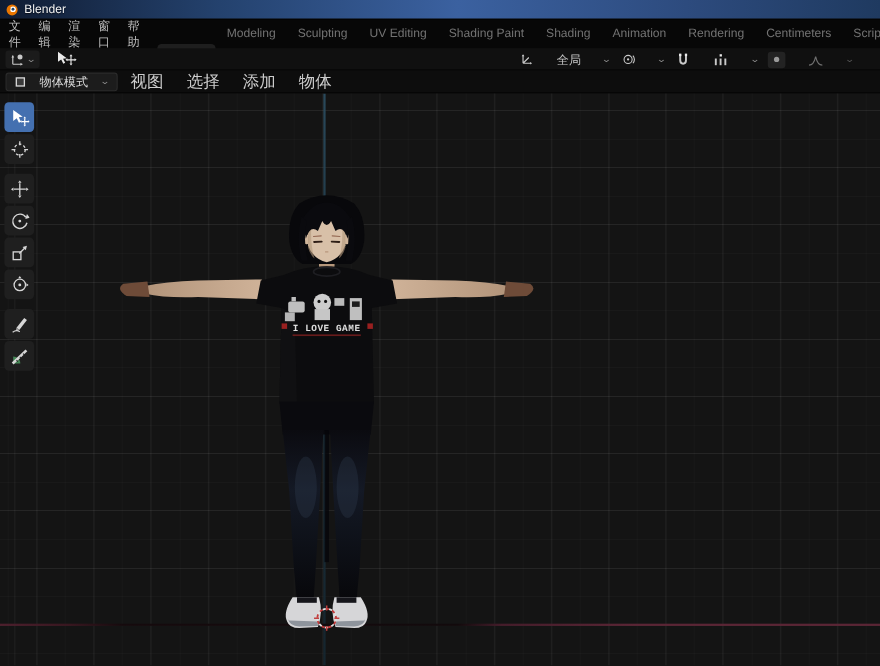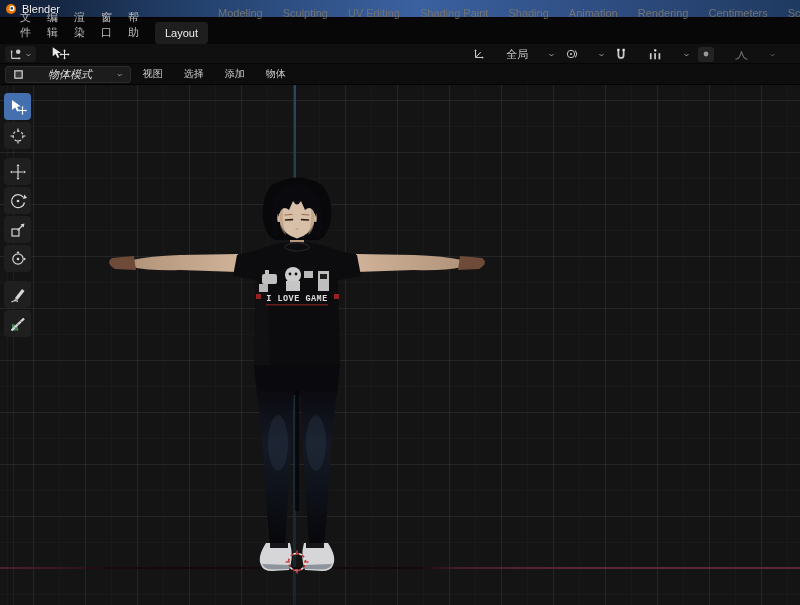--- a/index.html
+++ b/index.html
@@ -6,22 +6,22 @@
   html,body { width:800px; height:605px; overflow:hidden; background:#141414;
     font-family:"Liberation Sans", sans-serif; -webkit-font-smoothing:antialiased; }
 
   
   .titlebar { height:18px; display:flex; align-items:center; gap:5px; padding:0 5px;
     background:linear-gradient(90deg,#101c32 0%,#24426e 25%,#3b61a0 52%,#2d4b7e 78%,#1f3a60 100%);
     border-bottom:1px solid #000;text-align:center; }
   .titlebar .title-text { color:#f2f2f2; font-size:11px; text-shadow:0 1px 1px rgba(0,0,0,.6); }
 
   
-  .menubar { height:26px; background:#070707; display:flex; align-items:flex-end;
-    padding:0 12px; font-size:11px; color:#bdbdbd; }
+  .menubar { height:26px; background:#070707; display:flex; align-items:center;
+    padding:0 0; font-size:11px; color:#bdbdbd; }
   .menu-item { padding:4px 8px; border-radius:3px; cursor:default; }
   .tabs { display:flex; align-items:center; margin-left:8px; }
   .tab { padding:5px 10px; color:#737373; border-radius:4px; white-space:nowrap; }
   .tab.active { background:#1e1e1e; color:#ededed;margin-top:40px; }
 
   
   .topbar { height:20px; background:#101010; display:flex; align-items:center;
     padding:0 5px; position:relative; border-bottom:1px solid #060606; }
   .editor-btn { display:flex; align-items:center; gap:2px; background:#1b1b1b;
     border-radius:3px; padding:1px 4px; }
@@ -30,25 +30,25 @@
   .topbar-right { position:absolute; right:24px; top:0; height:20px; display:flex;
     align-items:center; gap:9px; }
   .tr-group { display:flex; align-items:center; gap:20px; color:#c7c7c7; font-size:11px; }
   .dim { opacity:.55; }
   .prop-box { width:16px; height:15px; background:#232323; border-radius:3px;
     display:grid; place-items:center; }
 
   
   .vheader { height:21px; background:#0d0d0d; display:flex; align-items:center;
     padding:0 5px; gap:3px; border-bottom:1px solid #030303; }
-  .mode-btn { display:flex; align-items:center; gap:24px; background:#1c1c1c;
+  .mode-btn { display:flex; align-items:center; gap:12px; background:#1c1c1c;
     border:1px solid #2b2b2b; border-radius:3px; padding:1px 7px; color:#dcdcdc;
-    font-size:11px; height:17px; min-width:92px;font-style:italic; }
+    font-size:11px; height:17px; min-width:92px; }
   .mode-btn .chev { margin-left:auto; }
-  .vmenu { color:#cccccc; font-size:10px; padding:2px 9px; border-radius:3px; }
+  .vmenu { color:#cccccc; font-size:15px; padding:2px 9px; border-radius:3px; }
 
   
   .viewport { position:relative; height:520px; background-color:#141414;
     background-image:
       repeating-linear-gradient(to right,  rgba(255,255,255,0.050) 0 1px, transparent 1px 52px),
       repeating-linear-gradient(to bottom, rgba(255,255,255,0.050) 0 1px, transparent 1px 52px),
       repeating-linear-gradient(to right,  rgba(255,255,255,0.020) 0 1px, transparent 1px 26px),
       repeating-linear-gradient(to bottom, rgba(255,255,255,0.020) 0 1px, transparent 1px 26px);
     background-position:33px 15px, 33px 15px, 7px 15px, 7px 15px; overflow:hidden; }
   .z-line { position:absolute; left:294px; top:0; height:100%; width:2px;

